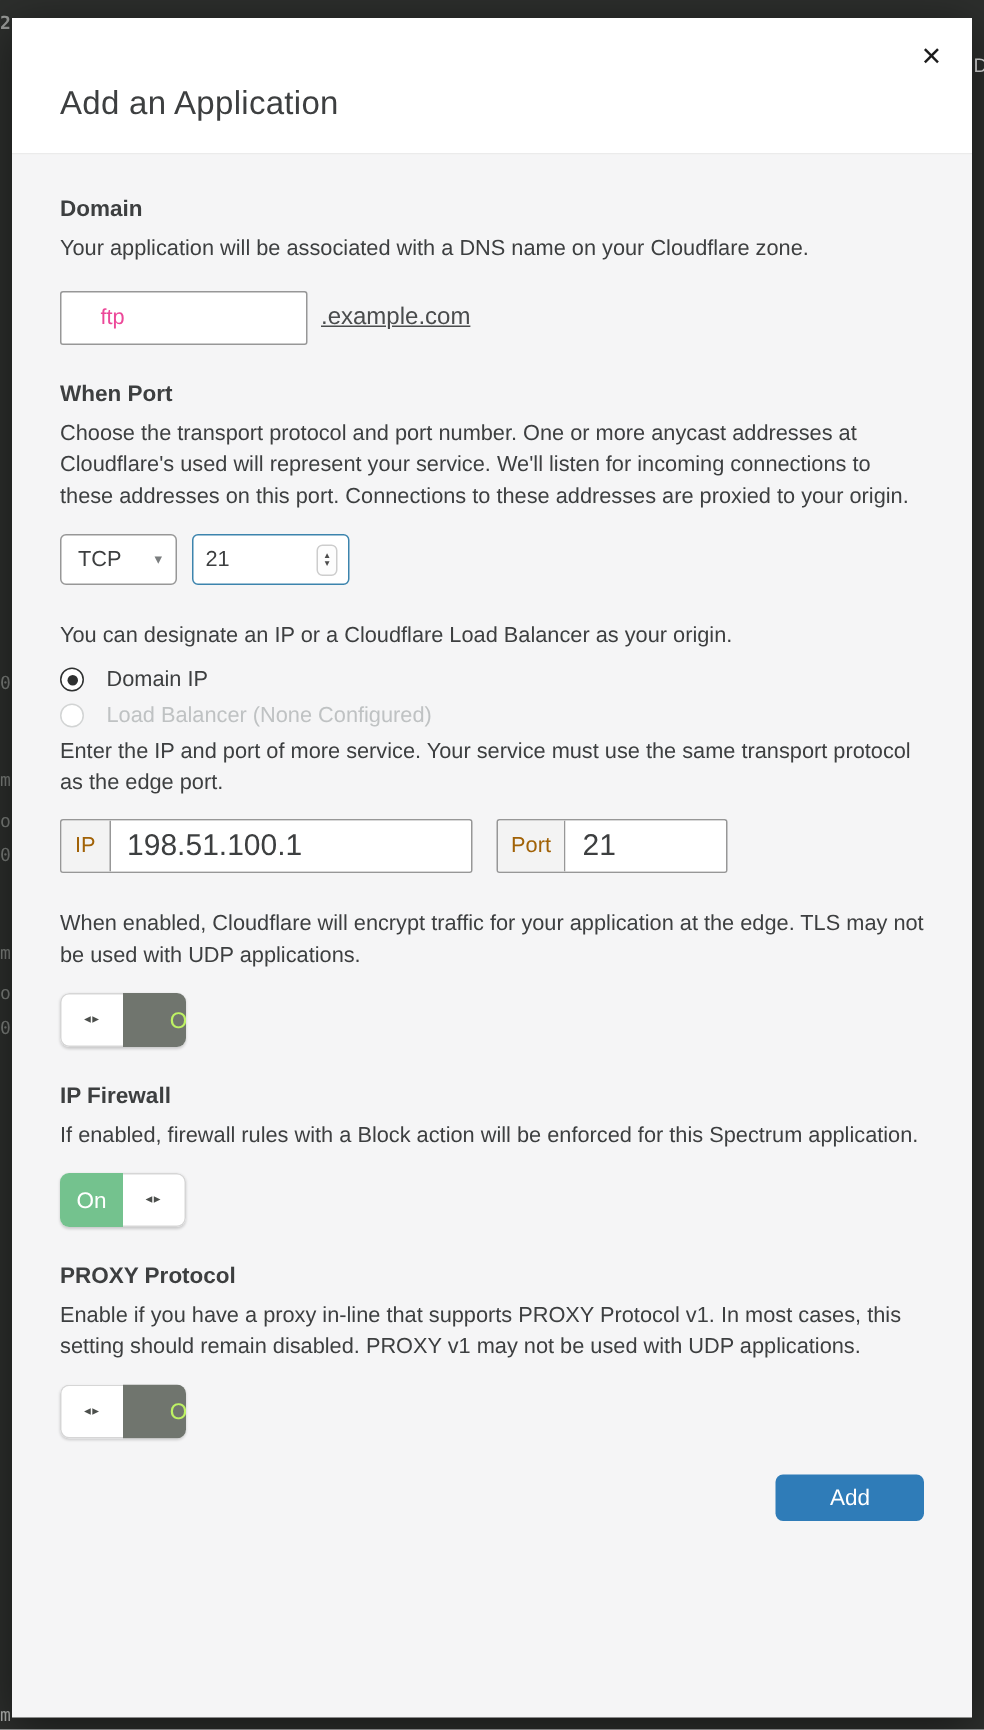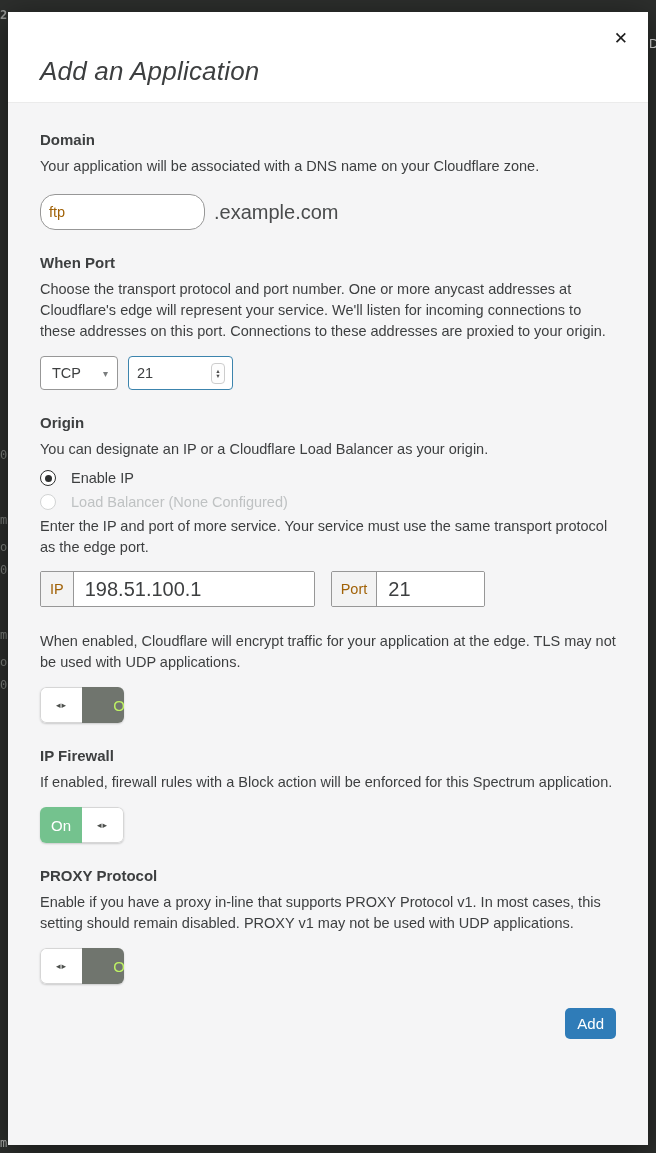--- a/index.html
+++ b/index.html
@@ -47,25 +47,24 @@
     z-index: 2;
   }
   .modal-header {
     position: relative;
     height: 91px;
     background: #ffffff;
     border-bottom: 1px solid #ebebeb;
     padding: 44px 32px 0 32px;
   }
   .modal-title {
-    font-size: 26px;
+    font-size: 22px;
     font-weight: 400;
     color: #3d3f40;
     letter-spacing: .2px;
-    font-style: italic;
   }
   .close-btn {
     position: absolute;
     top: 18px; right: 20px;
     background: none;
     border: none;
     font-size: 17px;
     font-weight: 700;
     color: #1c1c1c;
     cursor: pointer;
@@ -91,34 +90,35 @@
   }
   .mb8  { margin-bottom: 8px; }
   .mb12 { margin-bottom: 12px; }
   .mb13 { margin-bottom: 13px; }
   .mb17 { margin-bottom: 17px; }
 
   
   .text-input {
     height: 36px;
     border: 1px solid #979797;
-    border-radius: 15px;
-    background: #fff;
-    font-size: 14.5px;
-    color: #a16207;
-    padding: 0 8px;
+    border-radius: 2px;
+    background: #fff;
+    font-size: 14.5px;
+    color: #ec4899;
+    padding: 0 26px;
     font-family: "Liberation Sans", sans-serif;
     outline: none;
   }
   .domain-row { display: flex; align-items: center; }
   .subdomain-input { width: 165px; }
   .domain-suffix {
-    font-size: 20px;
+    font-size: 16px;
     color: #4a4c4d;
     margin-left: 9px;
+    text-decoration: underline;
   }
 
   
   .port-row { display: flex; align-items: center; gap: 10px; }
   .select-box {
     display: flex;
     align-items: center;
     justify-content: space-between;
     width: 78px; height: 34px;
     background: #fff;
@@ -253,21 +253,21 @@
   
   .footer { text-align: right; margin-top: 8px; }
   .add-btn {
     display: inline-block;
     background: #2f7cb8;
     color: #fff;
     border: none;
     border-radius: 5px;
     font-size: 15px;
     font-family: "Liberation Sans", sans-serif;
-    padding: 7px 12px;
+    padding: 7px 36px;
     cursor: pointer;
   }
 </style>
 </head>
 <body>
 
 <span class="bf">2</span>
 <span class="bf">0</span>
 <span class="bf">m</span>
 <span class="bf">o</span>
@@ -293,43 +293,42 @@
       <div class="sec-label">Domain</div>
       <p class="desc mb17">Your application will be associated with a DNS name on your Cloudflare zone.</p>
       <div class="domain-row">
         <input class="text-input subdomain-input" type="text" value="ftp" style="">
         <span class="domain-suffix">.example.com</span>
       </div>
     </div>
 
     <div class="section">
       <div class="sec-label">When Port</div>
-      <p class="desc">Choose the transport protocol and port number. One or more anycast addresses at Cloudflare's edge will represent your service. We'll listen for incoming connections to these addresses on this port. Connections to these addresses are proxied to your origin.</p>
+      <p class="desc">Choose the transport protocol and port number. One or more anycast addresses at Cloudflare's used will represent your service. We'll listen for incoming connections to these addresses on this port. Connections to these addresses are proxied to your origin.</p>
       <div class="port-row">
         <div class="select-box">
           <span>TCP</span>
           <span class="select-chevron">▾</span>
         </div>
         <div class="number-wrap">
           <input type="text" value="21" style="">
           <span class="stepper">
             <span>▲</span>
             <span>▼</span>
           </span>
         </div>
       </div>
     </div>
 
     <div class="section">
-      <div class="sec-label">Origin</div>
       <p class="desc mb8">You can designate an IP or a Cloudflare Load Balancer as your origin.</p>
 
       <div class="radio-row">
         <span class="radio-outer checked"></span>
-        <span class="radio-label">Enable IP</span>
+        <span class="radio-label">Domain IP</span>
       </div>
       <div class="radio-row mb12">
         <span class="radio-outer disabled"></span>
         <span class="radio-label disabled">Load Balancer (None Configured)</span>
       </div>
 
       <p class="desc mb13">Enter the IP and port of more service. Your service must use the same transport protocol as the edge port.</p>
 
       <div class="ip-row">
         <div class="group-field ip-field">

